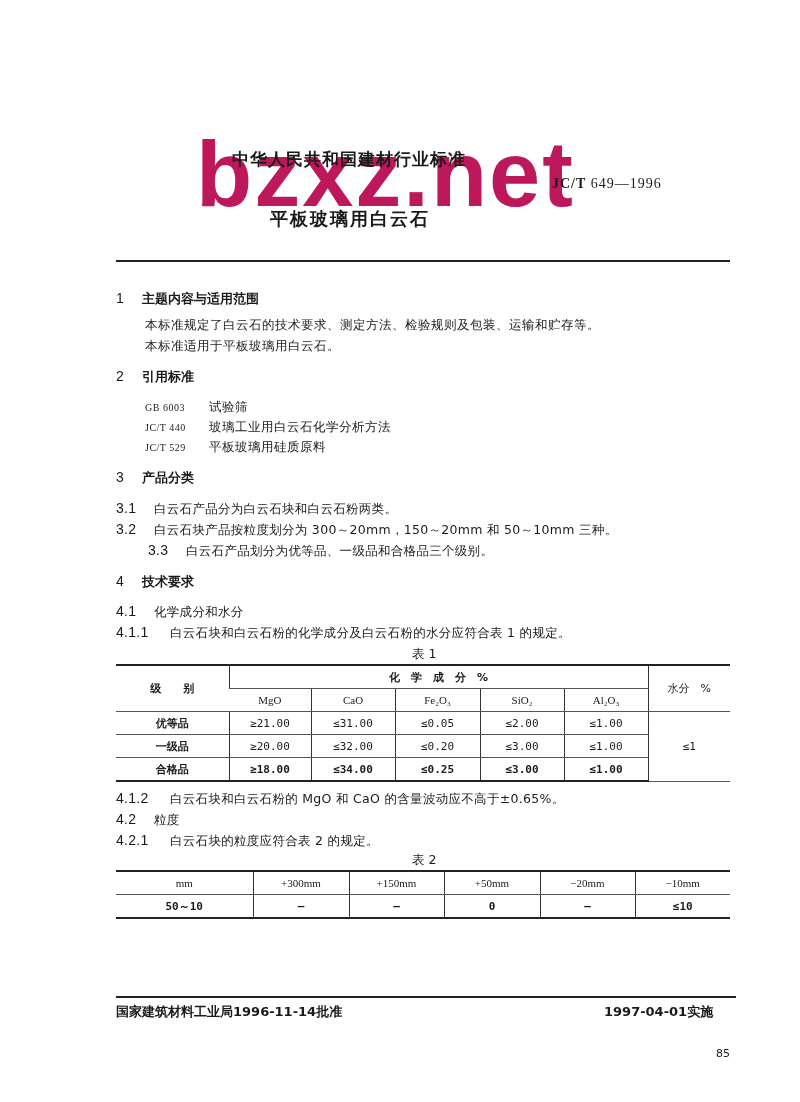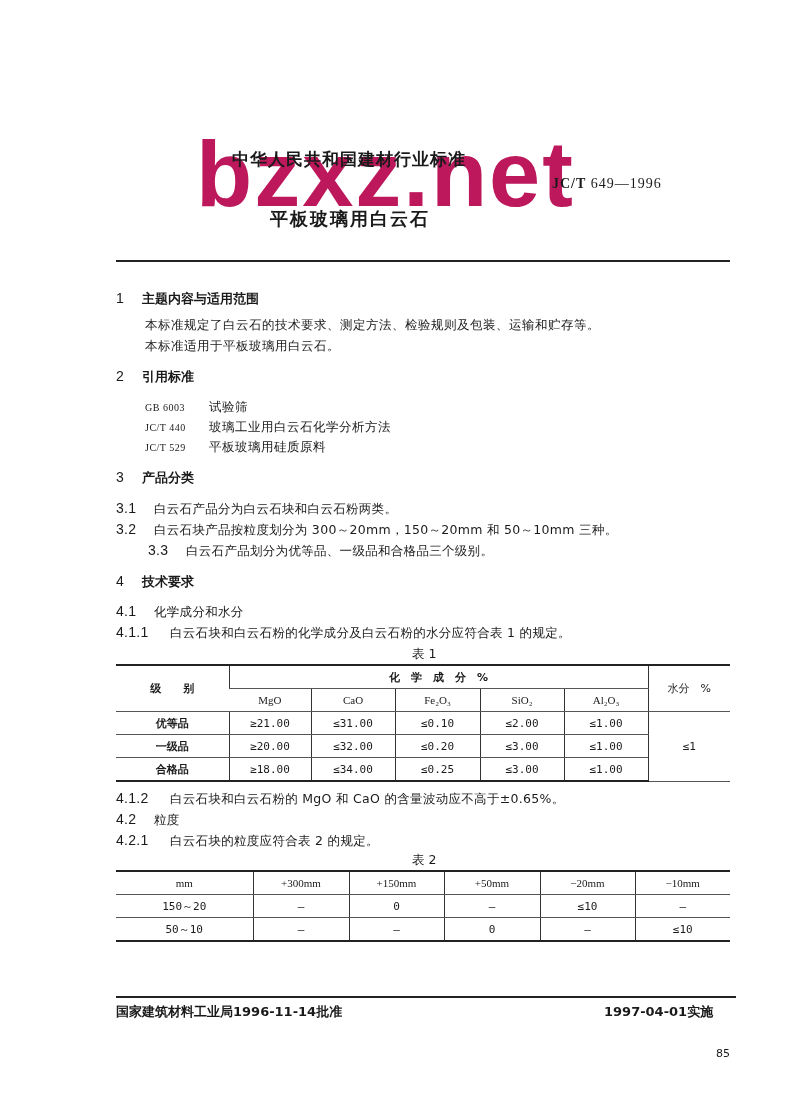--- a/index.html
+++ b/index.html
@@ -21,21 +21,21 @@
   .h1 .num { display: inline-block; width: 26px; font-weight: normal; font-family: "Liberation Sans", sans-serif; font-size: 14px; }
   .p { font-size: 12.5px; letter-spacing: 0.5px; }
   .clause { font-size: 12.5px; letter-spacing: 0.3px; }
   .clause .num { display: inline-block; font-family: "Liberation Sans", sans-serif; font-size: 14px; }
   .ref-code { display: inline-block; width: 64px; font-family: "Liberation Serif", serif; font-size: 10px; }
   .caption { font-size: 12.5px; }
   table.std { position: absolute; border-collapse: collapse; font-size: 11px; }
   table.std td { border-left: 1px solid #333; border-bottom: 1px solid #555; text-align: center; padding: 0; height: 22px; }
   table.std td:first-child { border-left: none; }
   table.std tr:first-child td { border-top: 2px solid #222; }
-  table.std tr:last-child td { border-bottom: 2px solid #222; }
+  table.std tr:last-child td { border-bottom: 2px solid #222; font-weight: bold; }
   table.std .serif { font-family: "Liberation Serif", serif; font-size: 11px; }
   table.std .mono { font-family: "DejaVu Sans Mono", monospace; font-size: 11px; }
   .footer-left { left: 116px; top: 1003px; font-size: 13px; font-weight: bold; }
   .footer-right { left: 604px; top: 1003px; font-size: 13px; font-weight: bold; }
   .pageno { left: 716px; top: 1047px; font-size: 11px; }
 </style>
 </head>
 <body>
 
 <div class="watermark">bzxz.net</div>
@@ -107,21 +107,21 @@
     <td class="serif">MgO</td>
     <td class="serif">CaO</td>
     <td class="serif">Fe₂O₃</td>
     <td class="serif">SiO₂</td>
     <td class="serif">Al₂O₃</td>
   </tr>
   <tr>
     <td style="font-weight:bold;">优等品</td>
     <td class="mono">≥21.00</td>
     <td class="mono">≤31.00</td>
-    <td class="mono">≤0.10</td>
+    <td class="mono">≤0.05</td>
     <td class="mono">≤2.00</td>
     <td class="mono">≤1.00</td>
     <td rowspan="3" class="mono">≤1</td>
   </tr>
   <tr>
     <td style="font-weight:bold;">一级品</td>
     <td class="mono">≥20.00</td>
     <td class="mono">≤32.00</td>
     <td class="mono">≤0.20</td>
     <td class="mono">≤3.00</td>
@@ -161,28 +161,20 @@
   <tbody>
   <tr>
     <td class="serif">mm</td>
     <td class="serif">+300mm</td>
     <td class="serif">+150mm</td>
     <td class="serif">+50mm</td>
     <td class="serif">−20mm</td>
     <td class="serif">−10mm</td>
   </tr>
   <tr>
-    <td class="mono">150～20</td>
-    <td class="mono">—</td>
-    <td class="mono">0</td>
-    <td class="mono">—</td>
-    <td class="mono">≤10</td>
-    <td class="mono">—</td>
-  </tr>
-  <tr>
     <td class="mono">50～10</td>
     <td class="mono">—</td>
     <td class="mono">—</td>
     <td class="mono">0</td>
     <td class="mono">—</td>
     <td class="mono">≤10</td>
   </tr>
 </tbody>
   </table>
 

